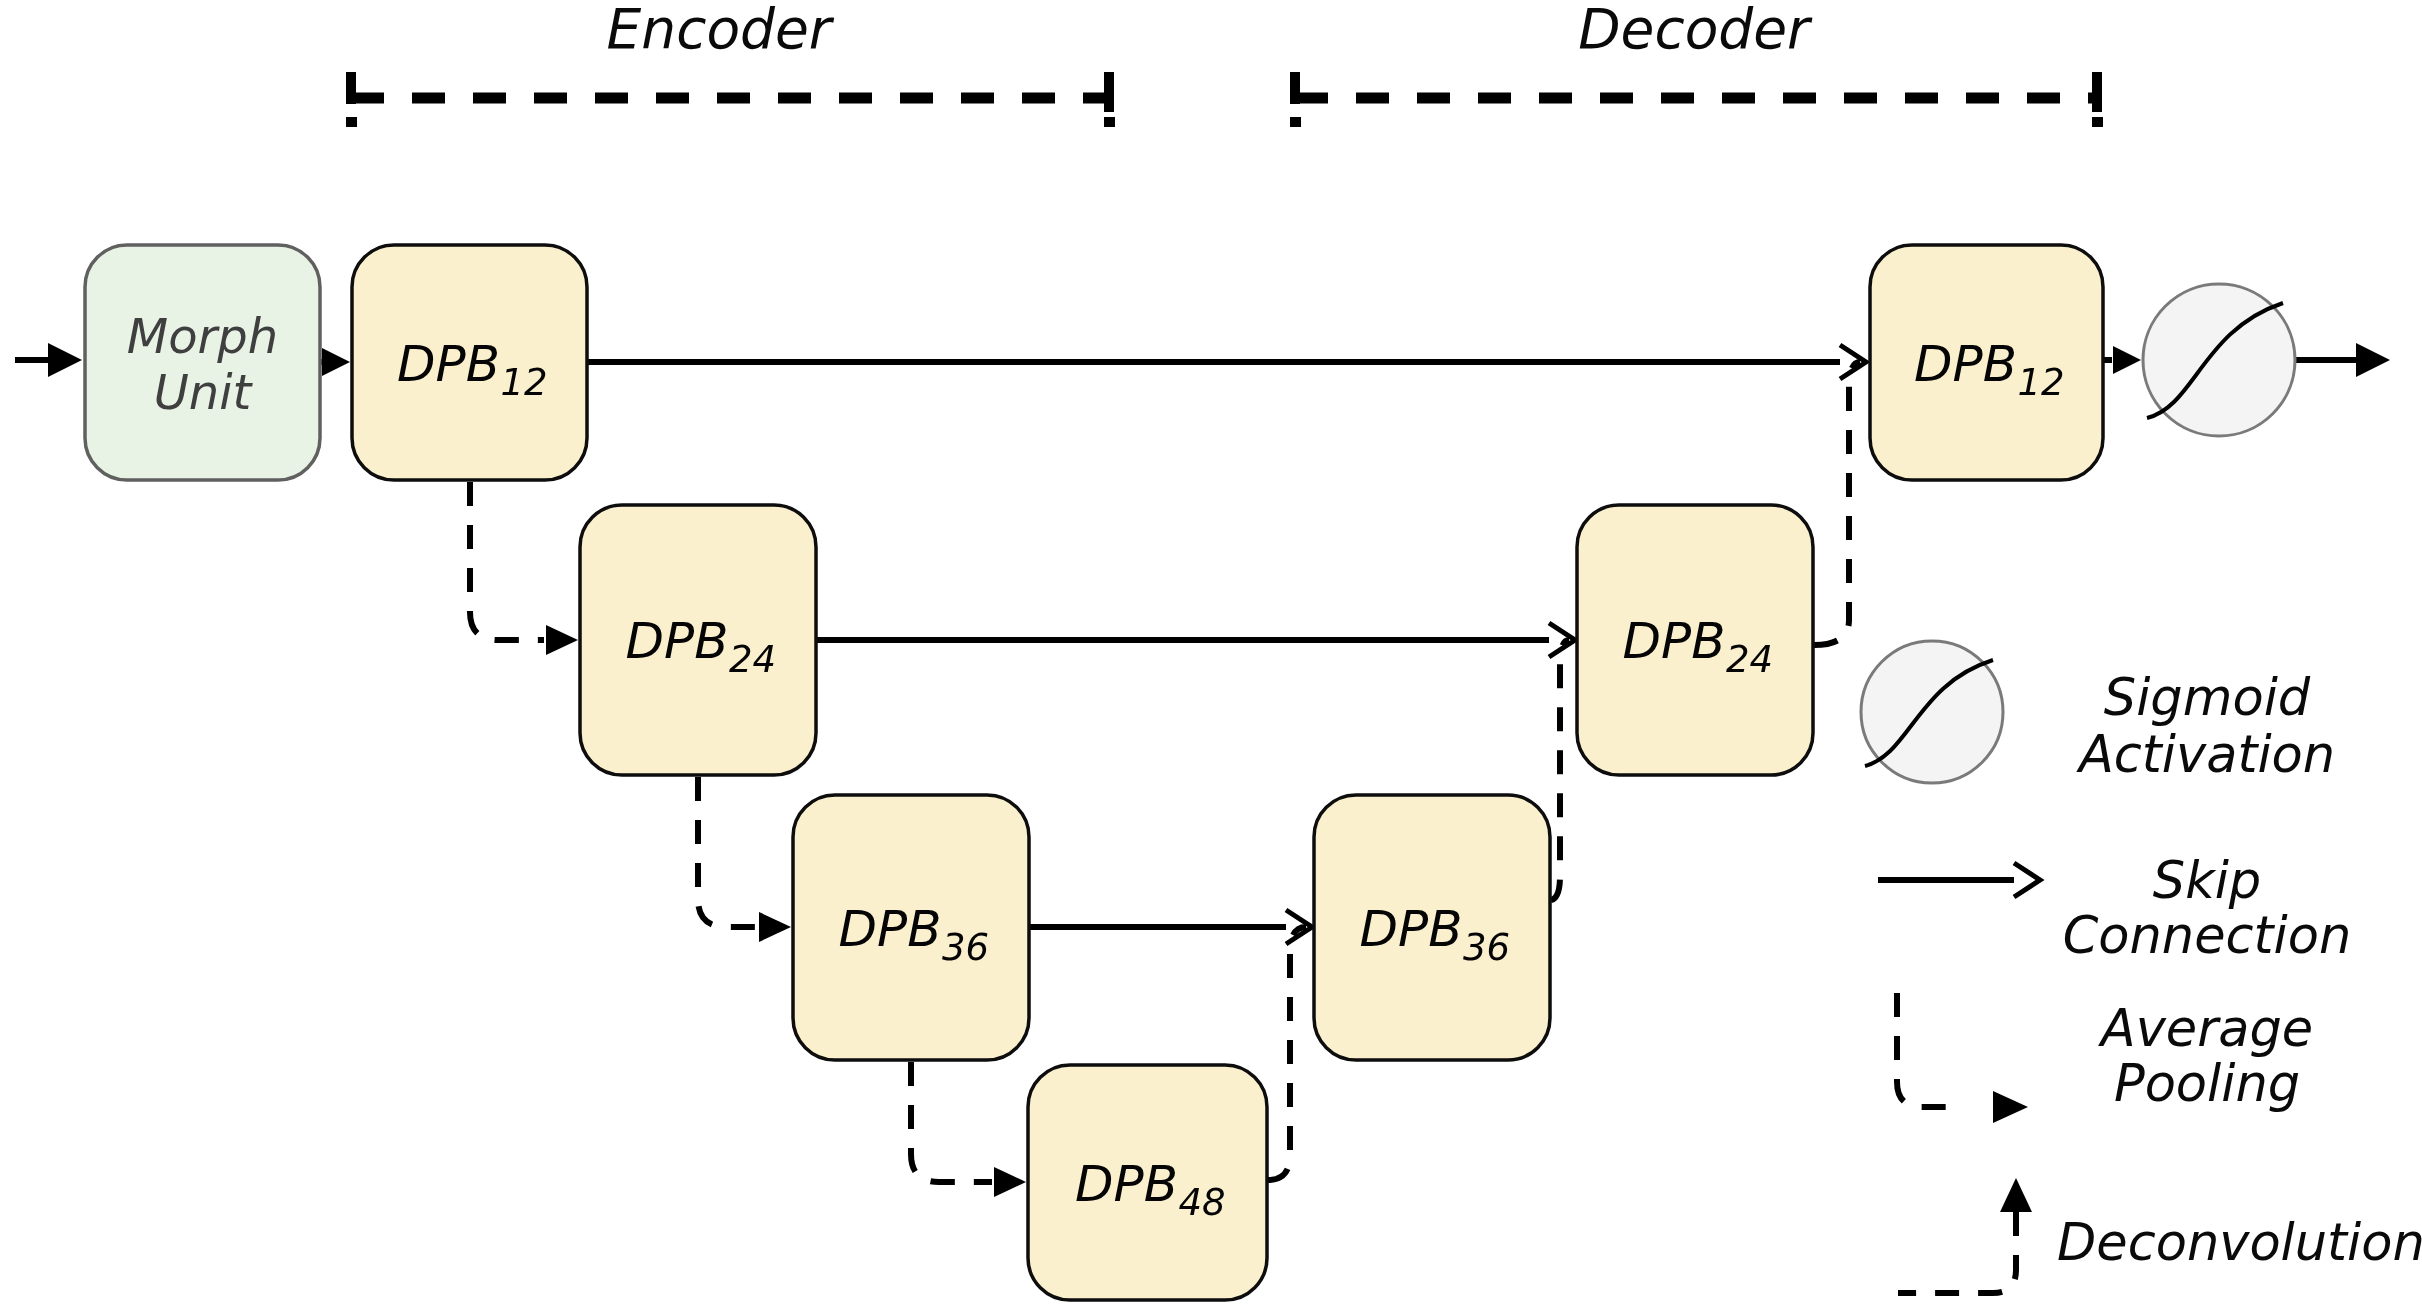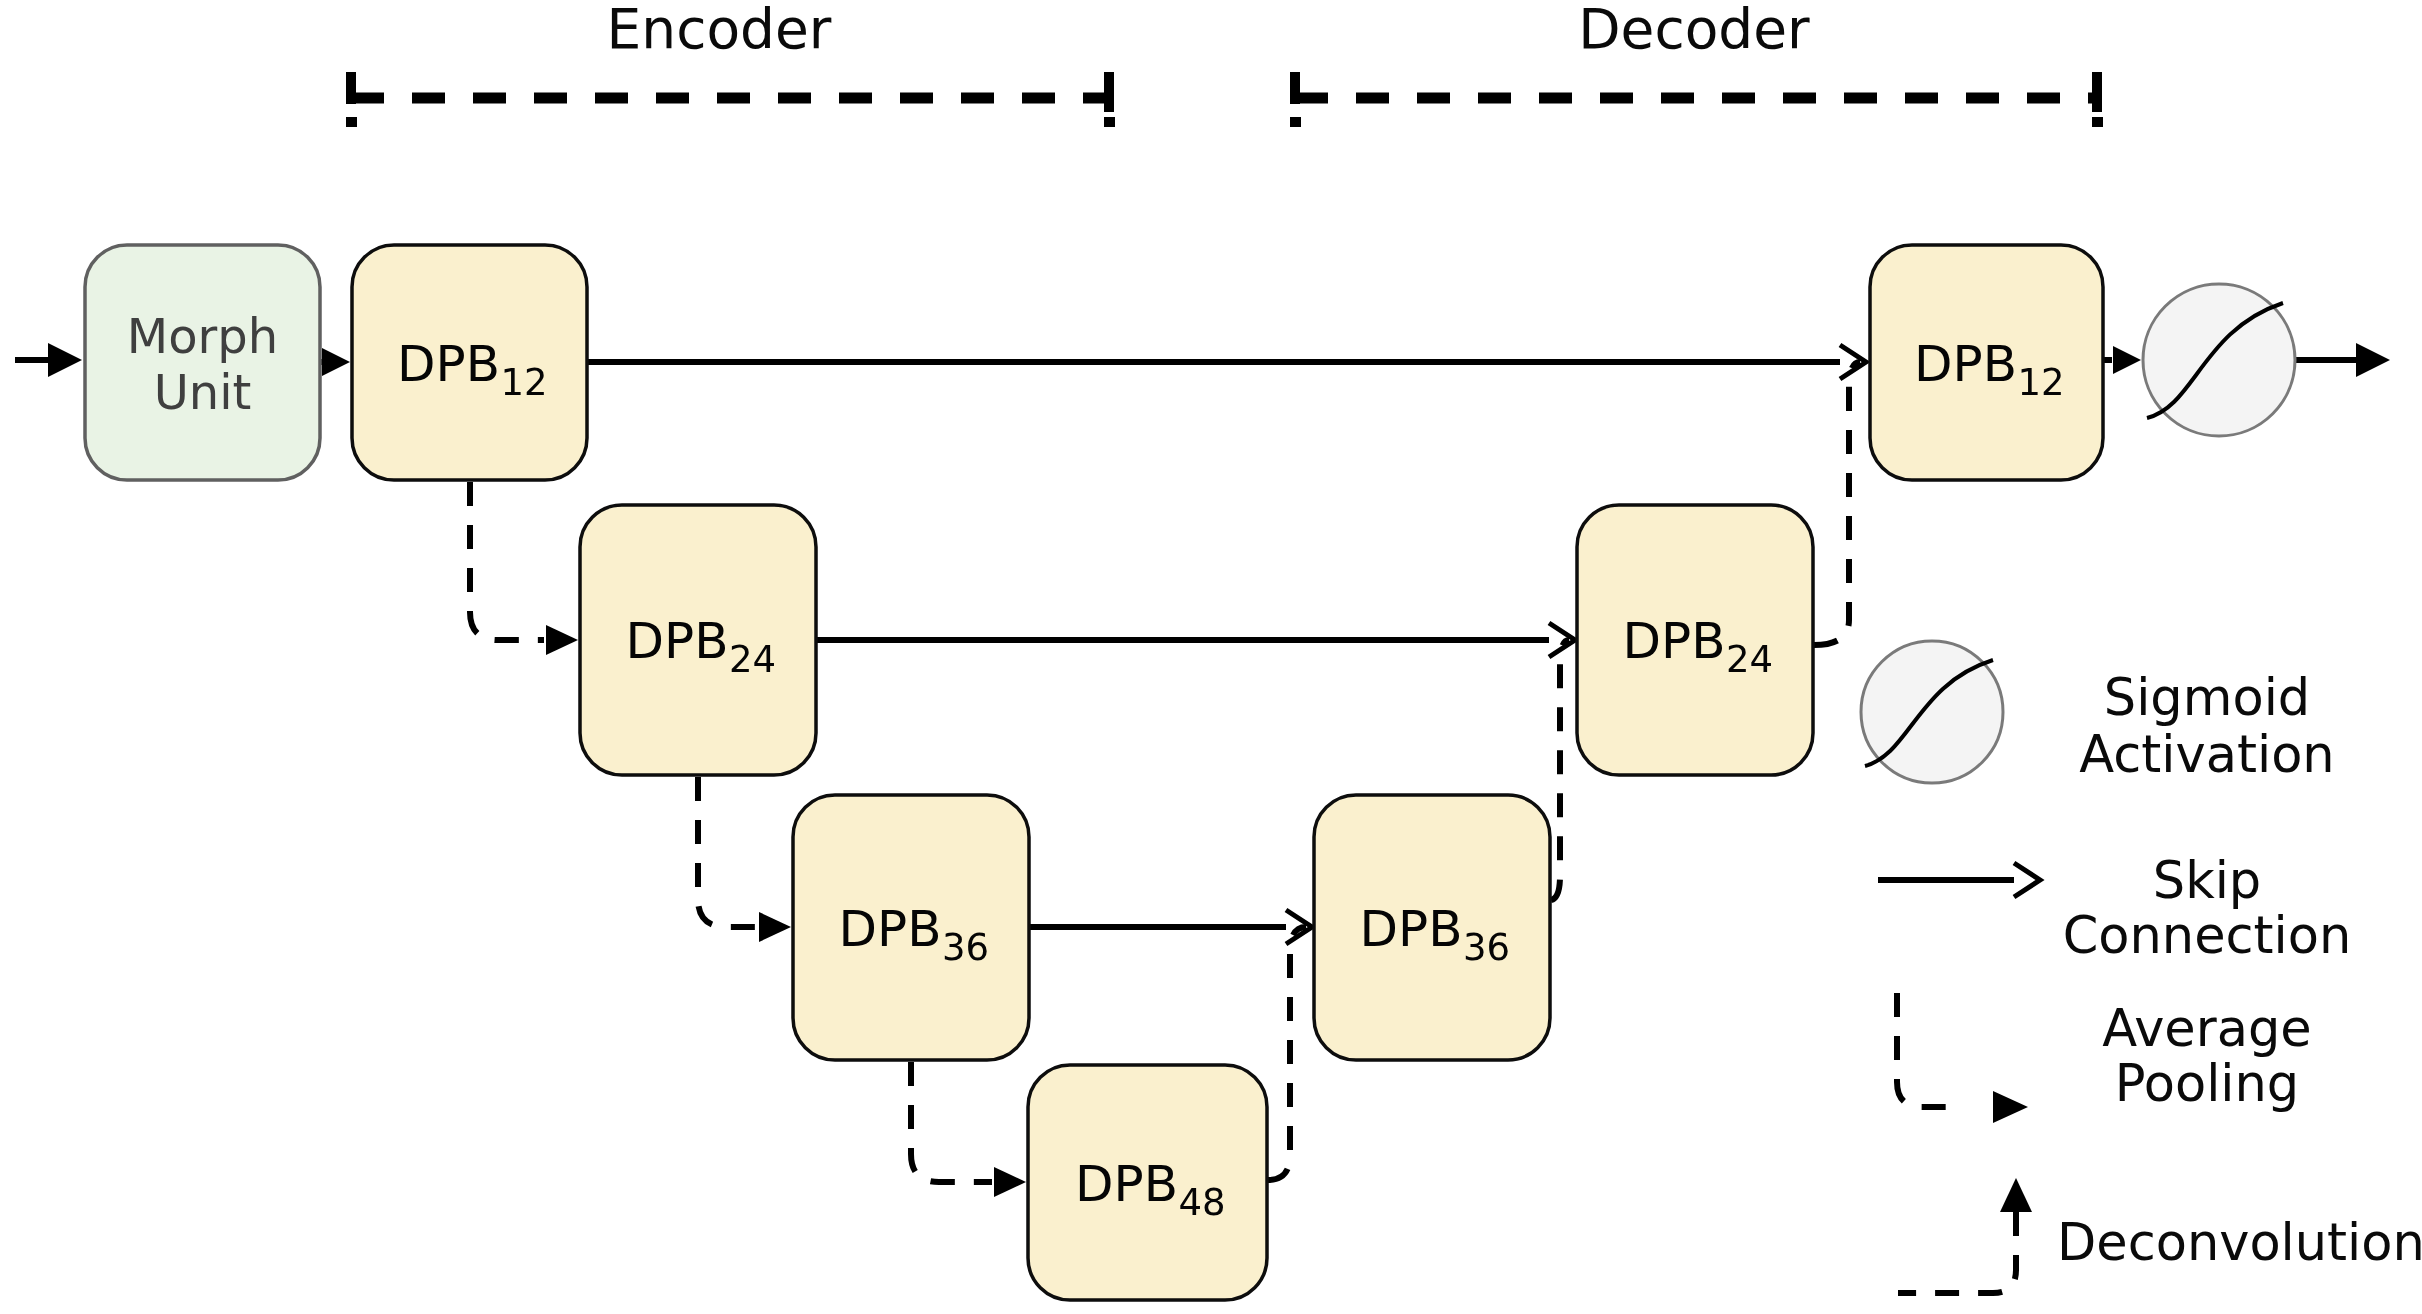--- a/index.html
+++ b/index.html
@@ -1,17 +1,17 @@
 <!DOCTYPE html>
 <html><head>
 <meta charset="utf-8">
 <style>
   html,body{margin:0;padding:0;background:#ffffff;}
   .page{position:relative;width:2422px;height:1314px;background:#ffffff;overflow:hidden;
-        font-family:"DejaVu Sans", sans-serif;}
+        font-family:"DejaVu Sans", sans-serif;font-style:italic;}
   svg{position:absolute;left:0;top:0;}
   text{font-family:"DejaVu Sans", sans-serif;}
   .section-label{font-size:55px;fill:#0a0a0a;}
   .legend-label{font-size:51px;fill:#0a0a0a;}
   .node-label{font-size:50px;fill:#050505;}
   .node-sub{font-size:37px;fill:#050505;}
   .morph-label{font-size:48px;fill:#3f3f3f;}
 </style>
 </head>
 <body>

